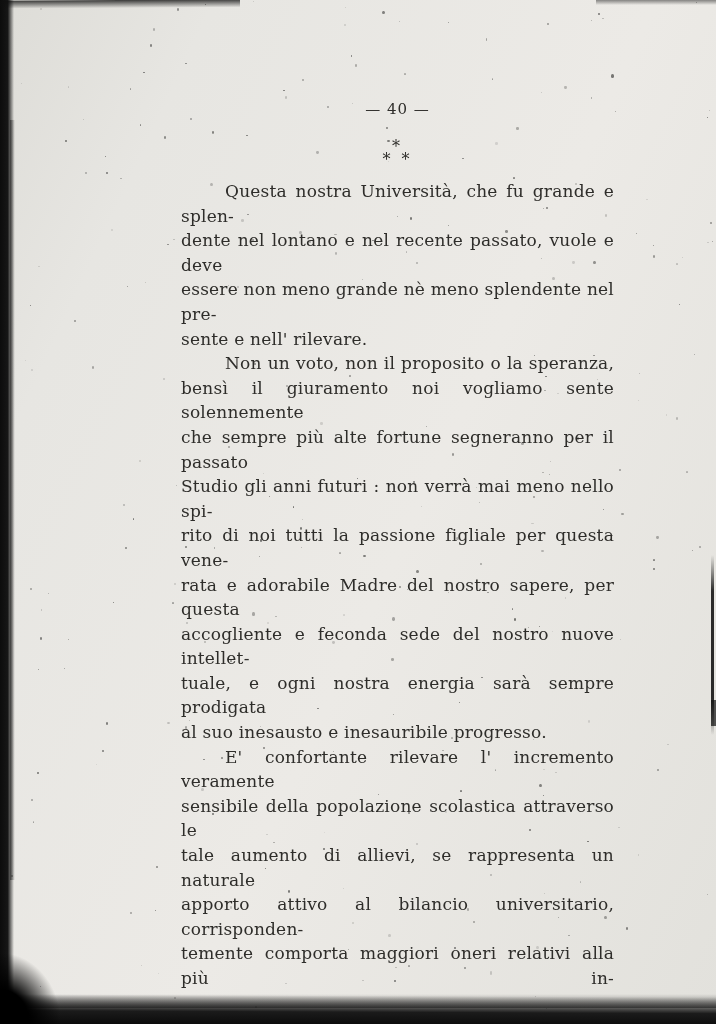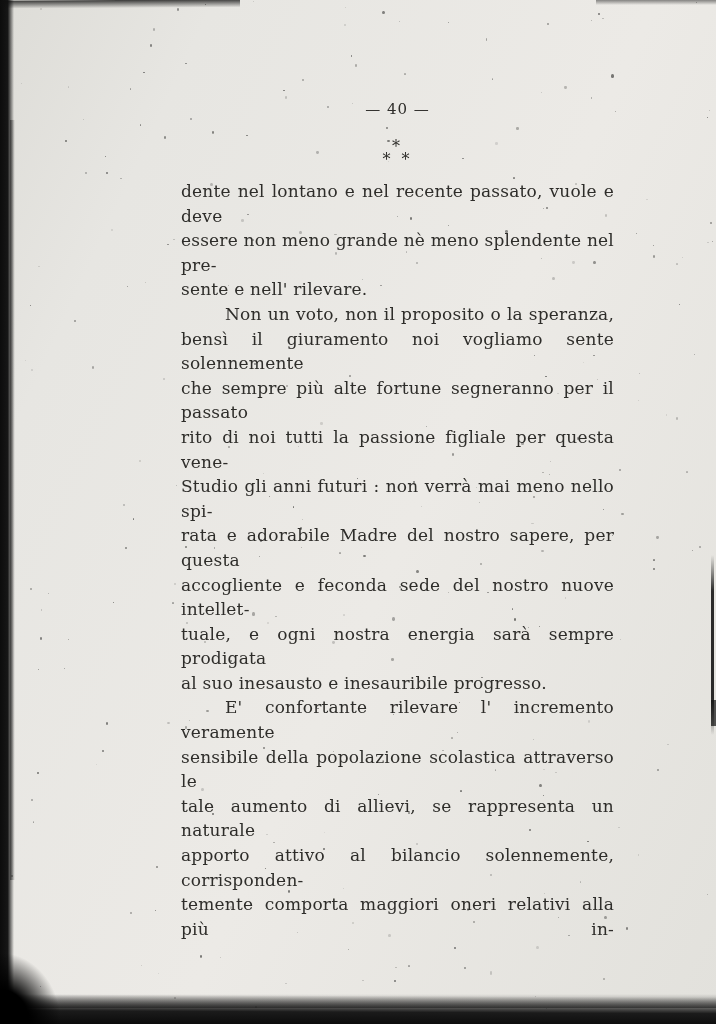--- a/index.html
+++ b/index.html
@@ -416,37 +416,38 @@
   <div class="content">
     <div class="page-number">— 40 —</div>
 
     <div class="asterism">
       <span class="row">*</span>
       <span class="row">* *</span>
     </div>
 
     <div class="text-column">
         <div class="para">
+          <div class="line first">Questa nostra Università, che fu grande e splen-</div>
           <div class="line">dente nel lontano e nel recente passato, vuole e deve</div>
           <div class="line">essere non meno grande nè meno splendente nel pre-</div>
           <div class="line last">sente e nell' rilevare.</div>
         </div>
         <div class="para">
           <div class="line first">Non un voto, non il proposito o la speranza,</div>
           <div class="line">bensì il giuramento noi vogliamo sente solennemente</div>
           <div class="line">che sempre più alte fortune segneranno per il passato</div>
+          <div class="line">Studio gli anni futuri : non verrà mai meno nello spi-</div>
           <div class="line">rito di noi tutti la passione figliale per questa vene-</div>
-          <div class="line">Studio gli anni futuri : non verrà mai meno nello spi-</div>
           <div class="line">rata e adorabile Madre del nostro sapere, per questa</div>
           <div class="line">accogliente e feconda sede del nostro nuove intellet-</div>
           <div class="line">tuale, e ogni nostra energia sarà sempre prodigata</div>
           <div class="line last">al suo inesausto e inesauribile progresso.</div>
         </div>
         <div class="para">
           <div class="line first">E' confortante rilevare l' incremento veramente</div>
           <div class="line">sensibile della popolazione scolastica attraverso le</div>
           <div class="line">tale aumento di allievi, se rappresenta un naturale</div>
-          <div class="line">apporto attivo al bilancio solennemente, corrisponden-</div>
+          <div class="line">apporto attivo al bilancio universitario, corrisponden-</div>
           <div class="line">temente comporta maggiori oneri relativi alla più in-</div>
         </div>
       </div>
   </div>
 </div>
 
 </body></html>

